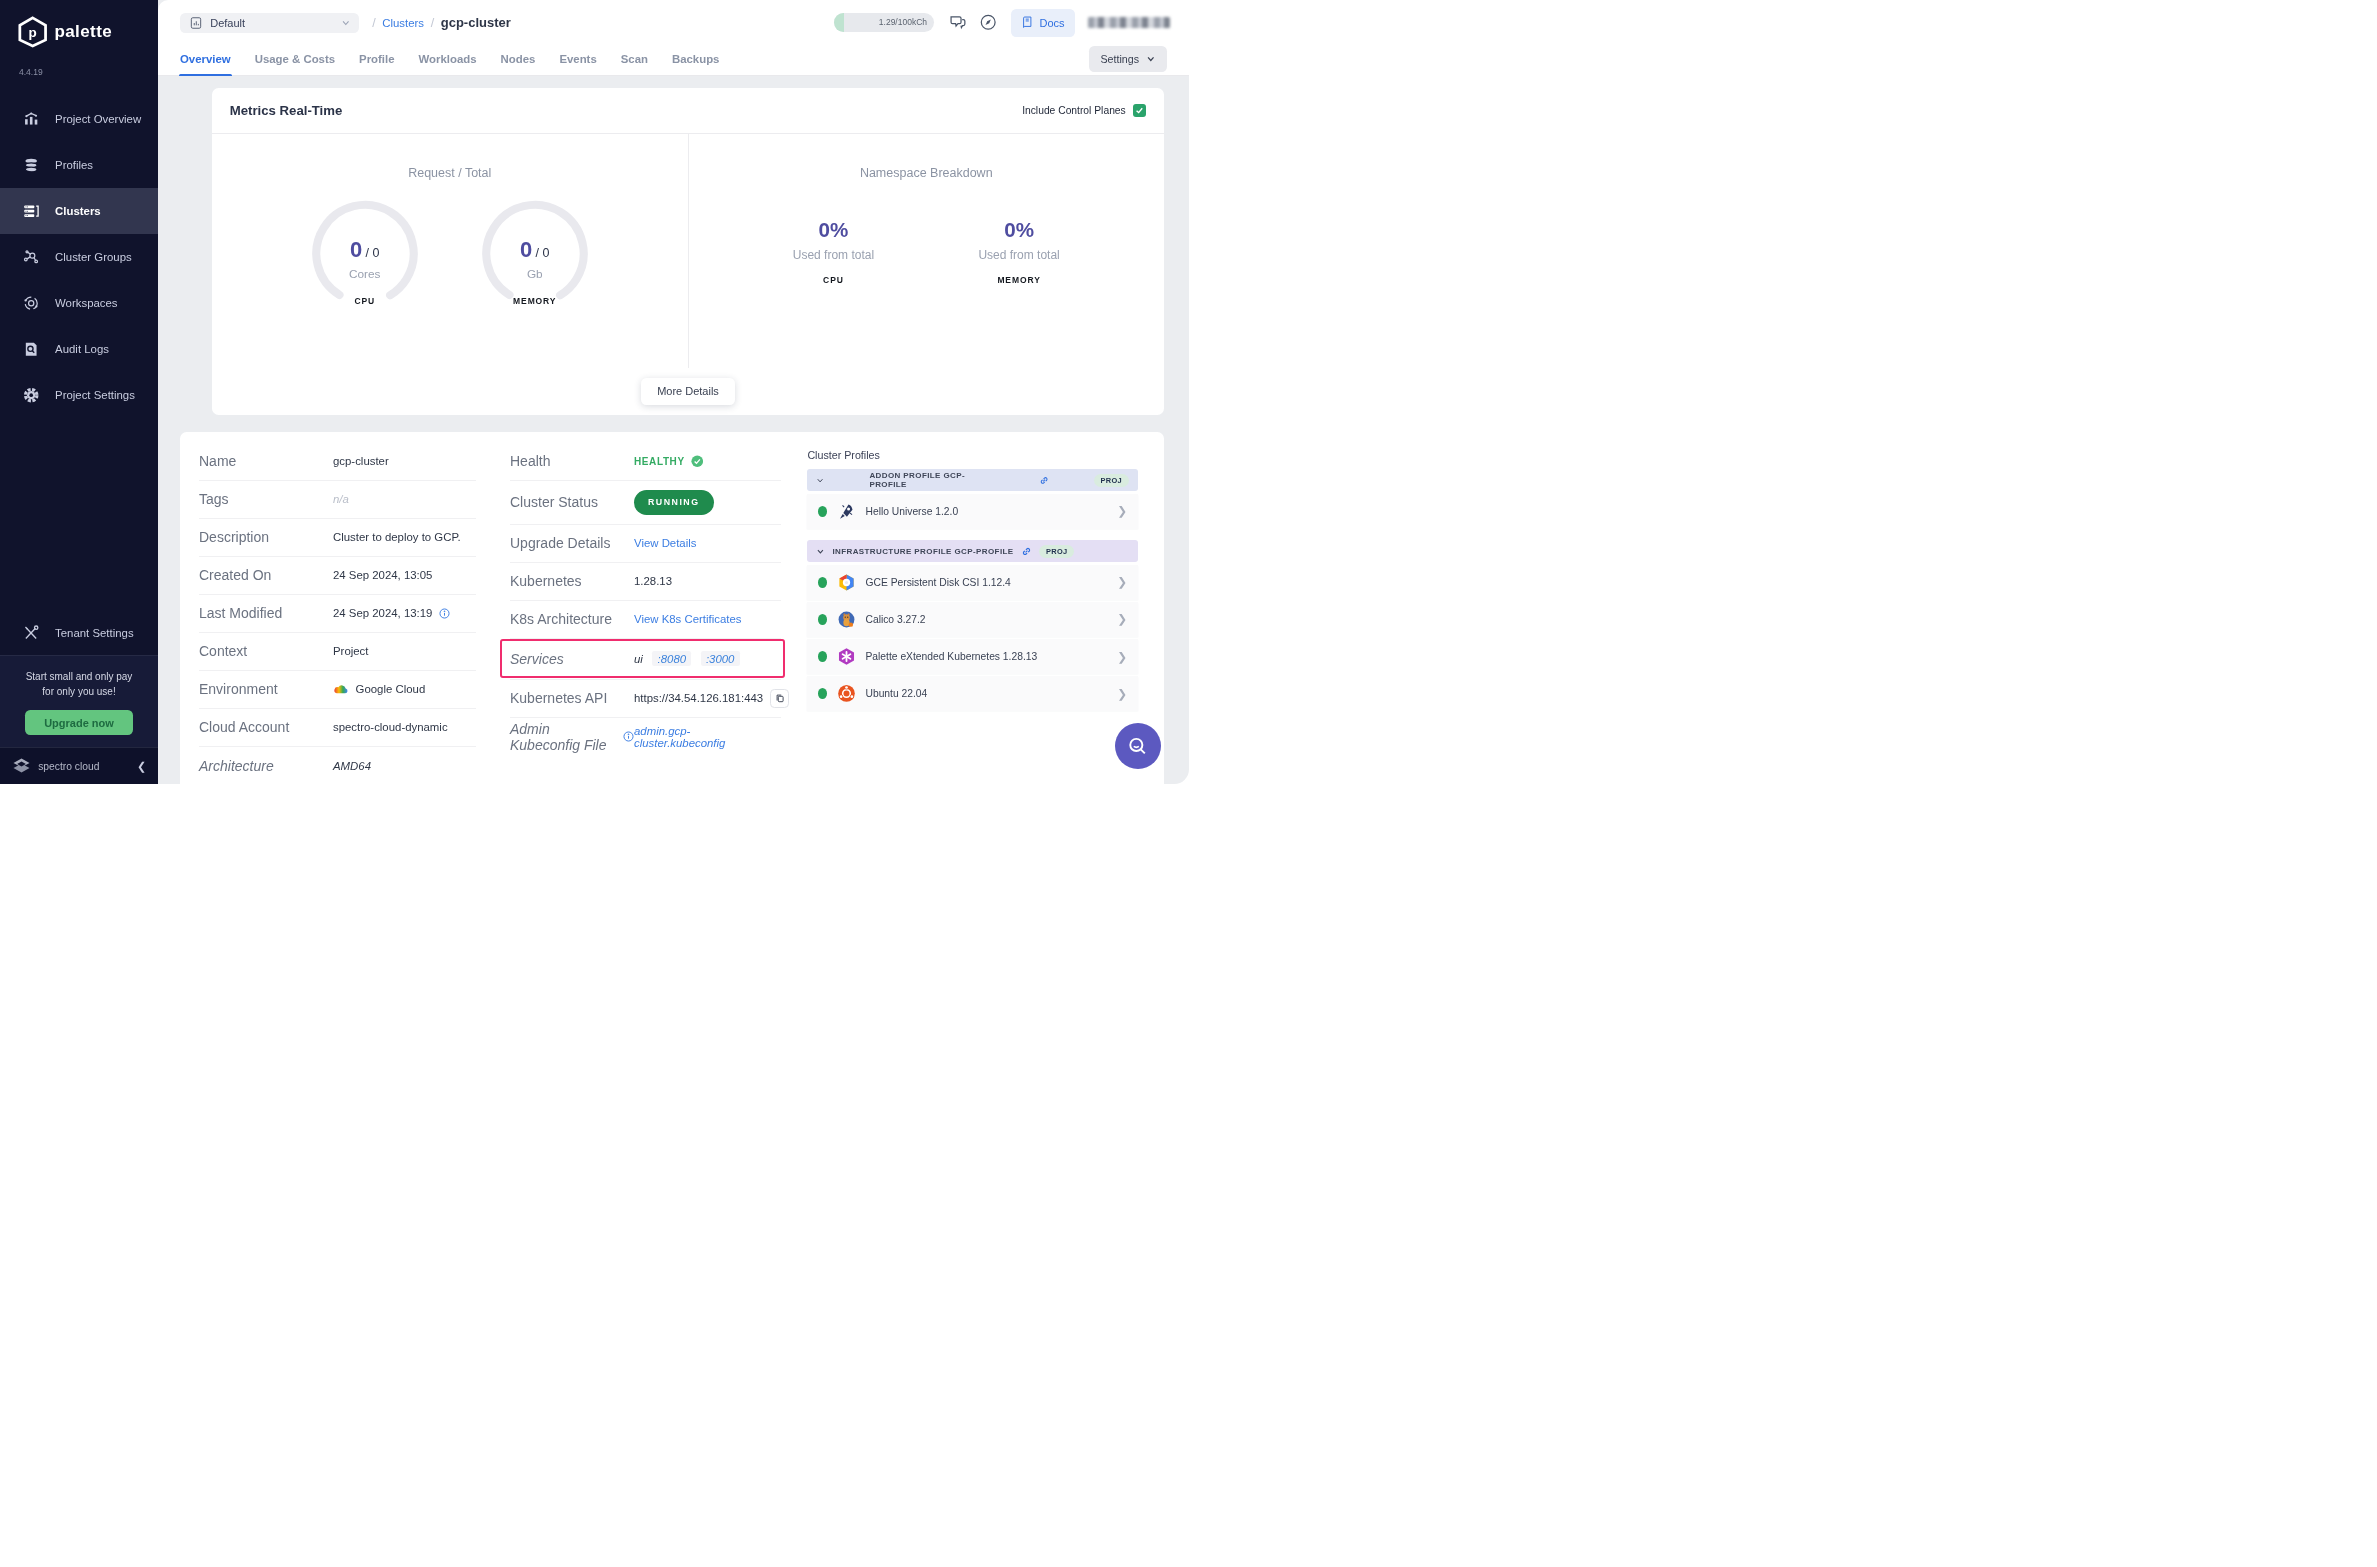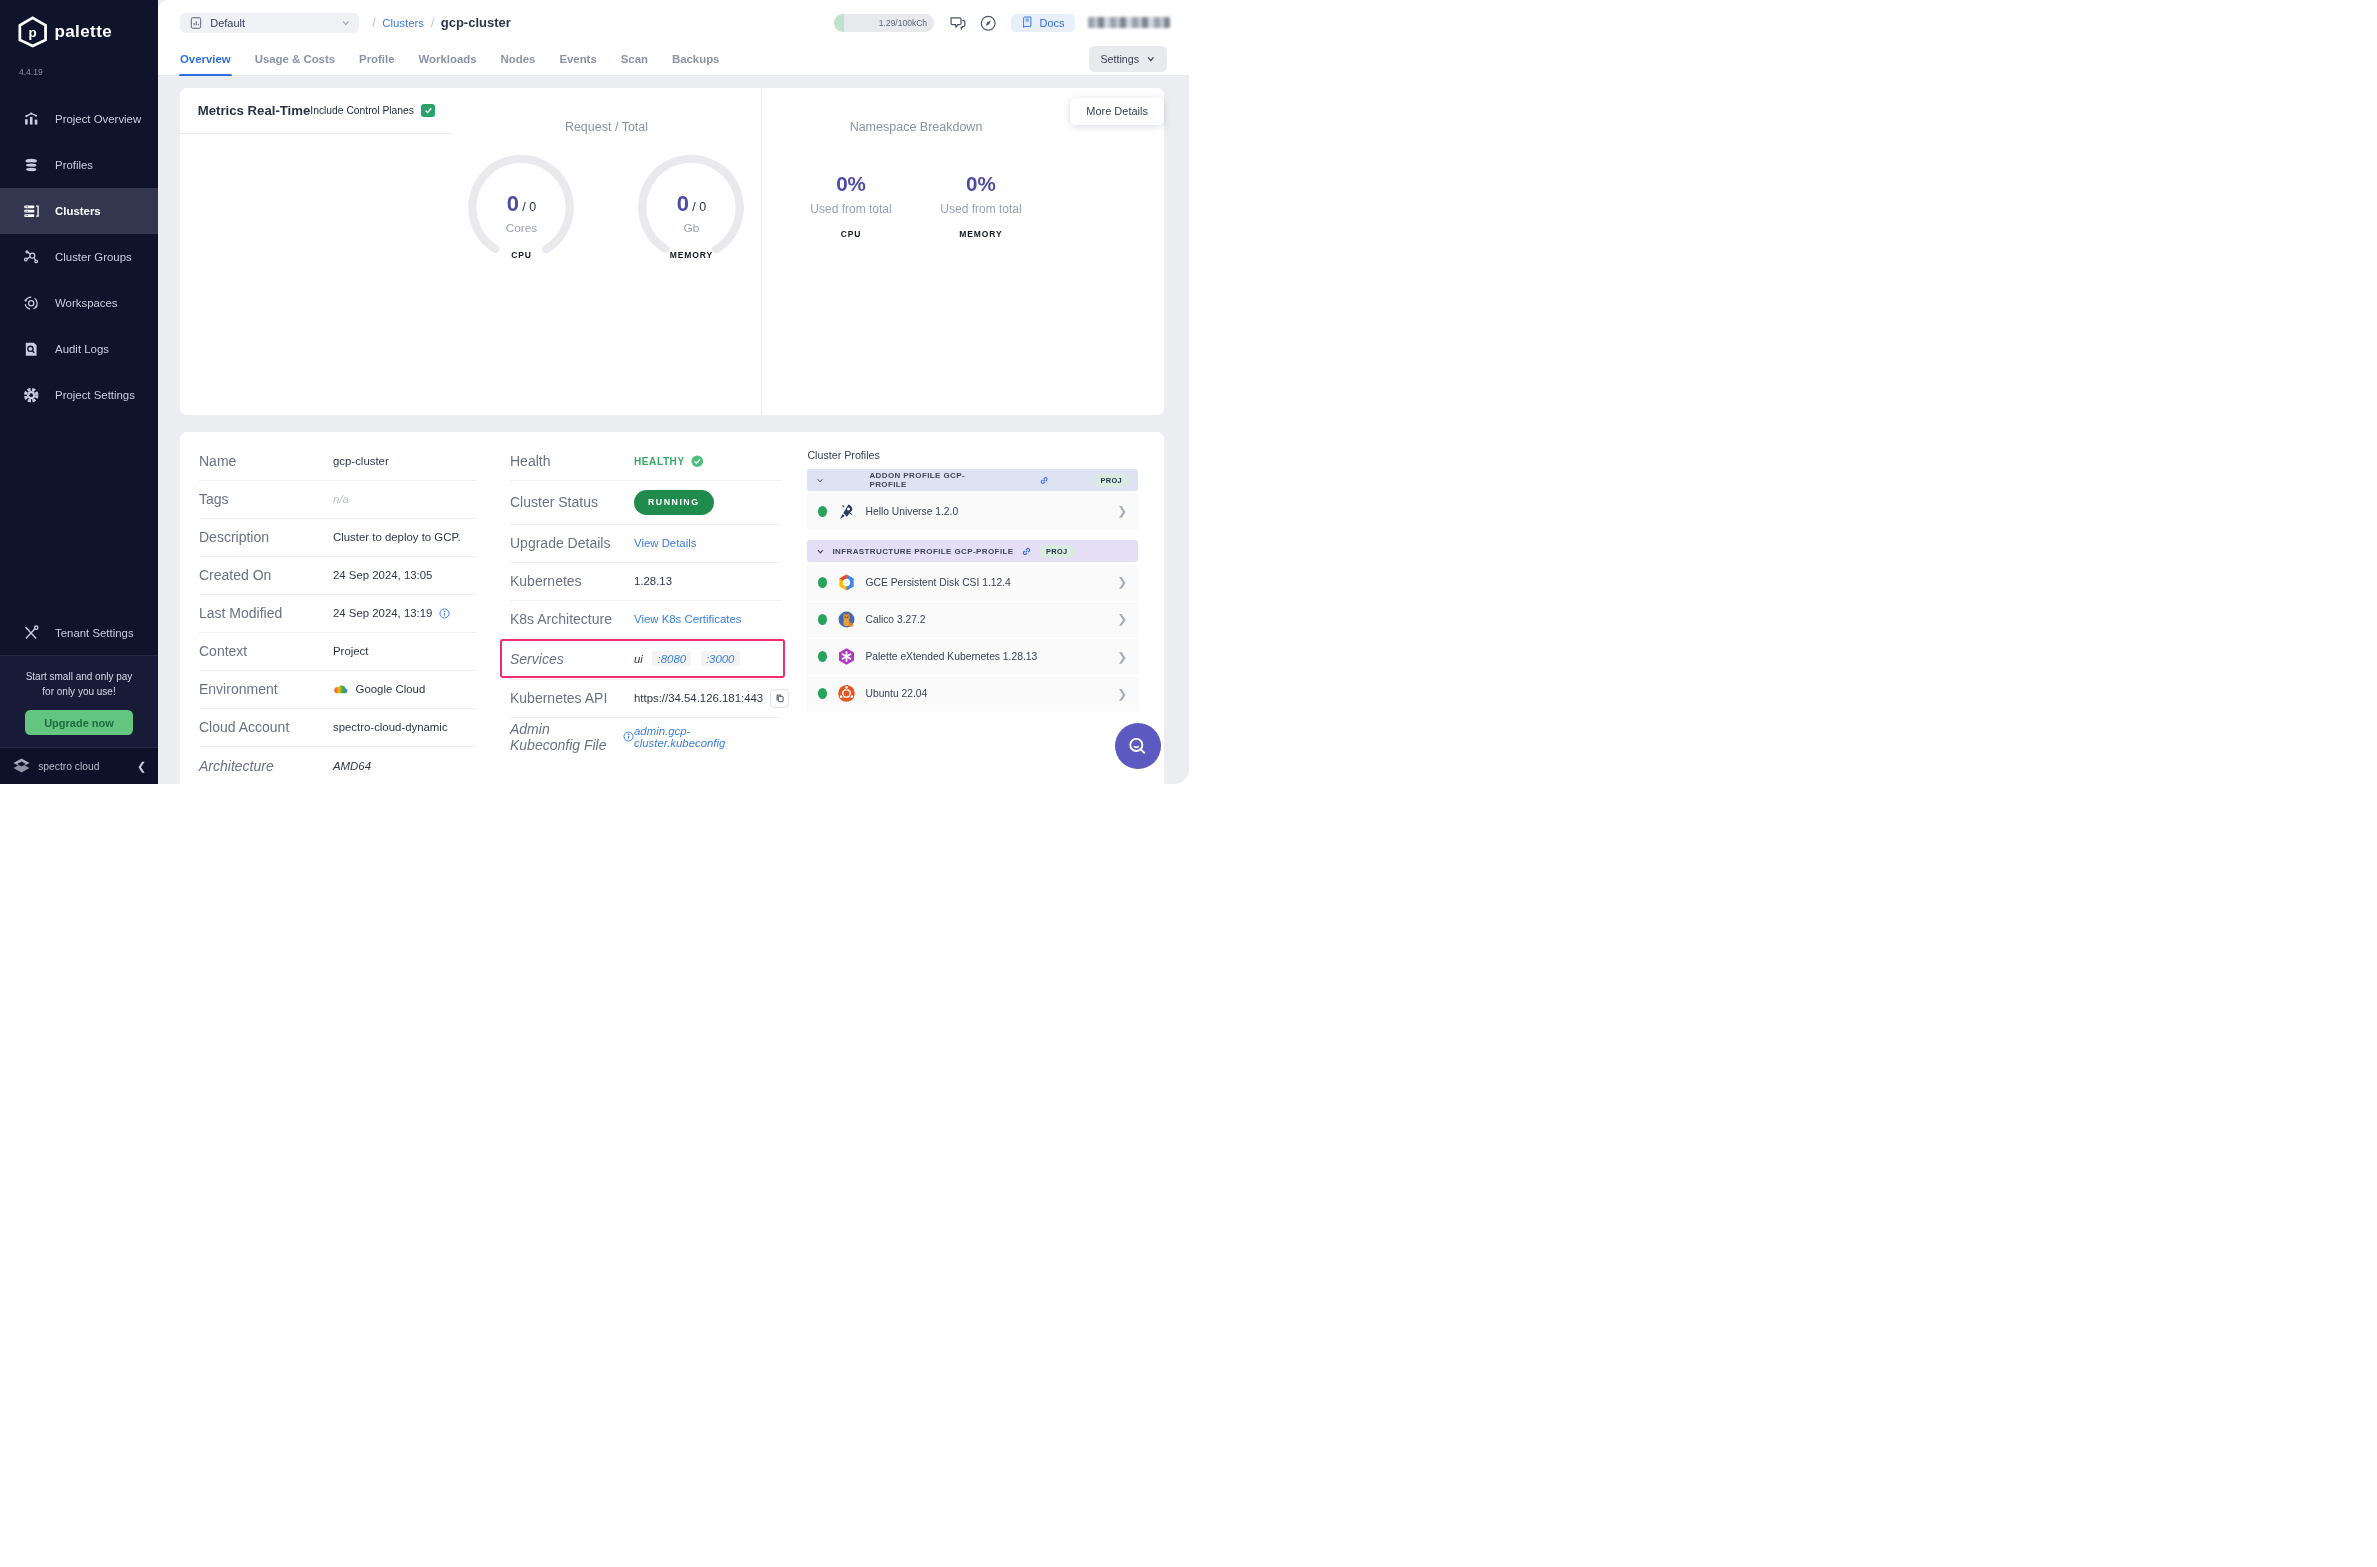--- a/index.html
+++ b/index.html
@@ -47,39 +47,39 @@
   .bc-link { color:#3b7de2; cursor:pointer; }
   .bc-current { color:#2e3648; font-size:13px; font-weight:bold; }
   .top-right { margin-left:auto; display:flex; align-items:center; gap:13.2px; }
   .usage-pill { position:relative; width:100px; height:18.4px; border-radius:9.6px; background:#e7e9ed;
                 overflow:hidden; }
   .usage-pill::before { content:""; position:absolute; left:0; top:0; bottom:0; width:9.6px;
                         background:#bfe3d0; }
   .usage-pill span { position:absolute; right:7.4px; top:0; line-height:18.4px; font-size:8.5px; color:#5c6470; }
   .icon-btn { background:none; border:none; cursor:pointer; color:#4a5568; display:flex; padding:0; }
   .docs-btn { display:flex; align-items:center; gap:5.9px; background:#e9effa; border:none; border-radius:5.2px;
-              height:18px; padding:0 10.3px; color:#2f6fe0; font-size:11px; cursor:pointer; font-family:inherit;text-align:right; }
+              height:28px; padding:0 10.3px; color:#2f6fe0; font-size:11px; cursor:pointer; font-family:inherit;text-align:right; }
   .user-blur { width:82px; height:11px; border-radius:1.5px;
                background:repeating-linear-gradient(90deg,#9aa0ab 0 5.9px,#c6cad2 5.9px 10.3px,#7d838f 10.3px 16px,#d4d7dd 16px 22px);
                filter:blur(1.5px); }
   .tabsrow { position:relative; display:flex; align-items:center; gap:24px; padding:0 22px; height:35px; }
   .tab { position:relative; height:100%; display:flex; align-items:center; font-size:11.4px; font-weight:bold;
          color:#8a93a5; cursor:pointer; }
   .tab.active { color:#2f6fe0; }
   .tab.active::after { content:""; position:absolute; left:-1.5px; right:-1.5px; bottom:0; height:2.2px;
                        background:#2f6fe0; border-radius:1.5px 1.5px 0 0; }
   .settings-btn { margin-left:auto; display:flex; align-items:center; gap:6.6px; background:#e9eaee;
                   border:none; border-radius:5.2px; height:26px; padding:0 11.8px; font-size:10.7px;
                   color:#3a4152; cursor:pointer; font-family:inherit; }
 
   .body { position:relative; flex:1; overflow:hidden; padding:11.8px 25px 0 22px; }
 
   
   .card { background:#fff; border-radius:6.6px; }
-  .metrics-card { height:327px; display:flex; flex-direction:row; }
+  .metrics-card { height:327px; display:flex; flex-direction:column;margin-left:32px; }
   .card-head { display:flex; align-items:center; height:46px; padding:0 17.7px;
                border-bottom:0.7px solid #ececef; }
   .card-title { font-size:13.2px; font-weight:bold; color:#2b3348; }
   .include-cp { margin-left:auto; display:flex; align-items:center; gap:7.4px; font-size:10.3px; color:#1f2637; }
   .checkbox { width:13.2px; height:13.2px; border-radius:2.9px; background:#2aa36b; display:flex;
               align-items:center; justify-content:center; cursor:pointer; }
   .metrics-content { flex:1; display:flex; }
   .m-half { flex:1; padding-top:32px; }
   .m-half.left { border-right:0.7px solid #ececef; }
   .m-title { text-align:center; font-size:12.5px; color:#8b93a3; }

